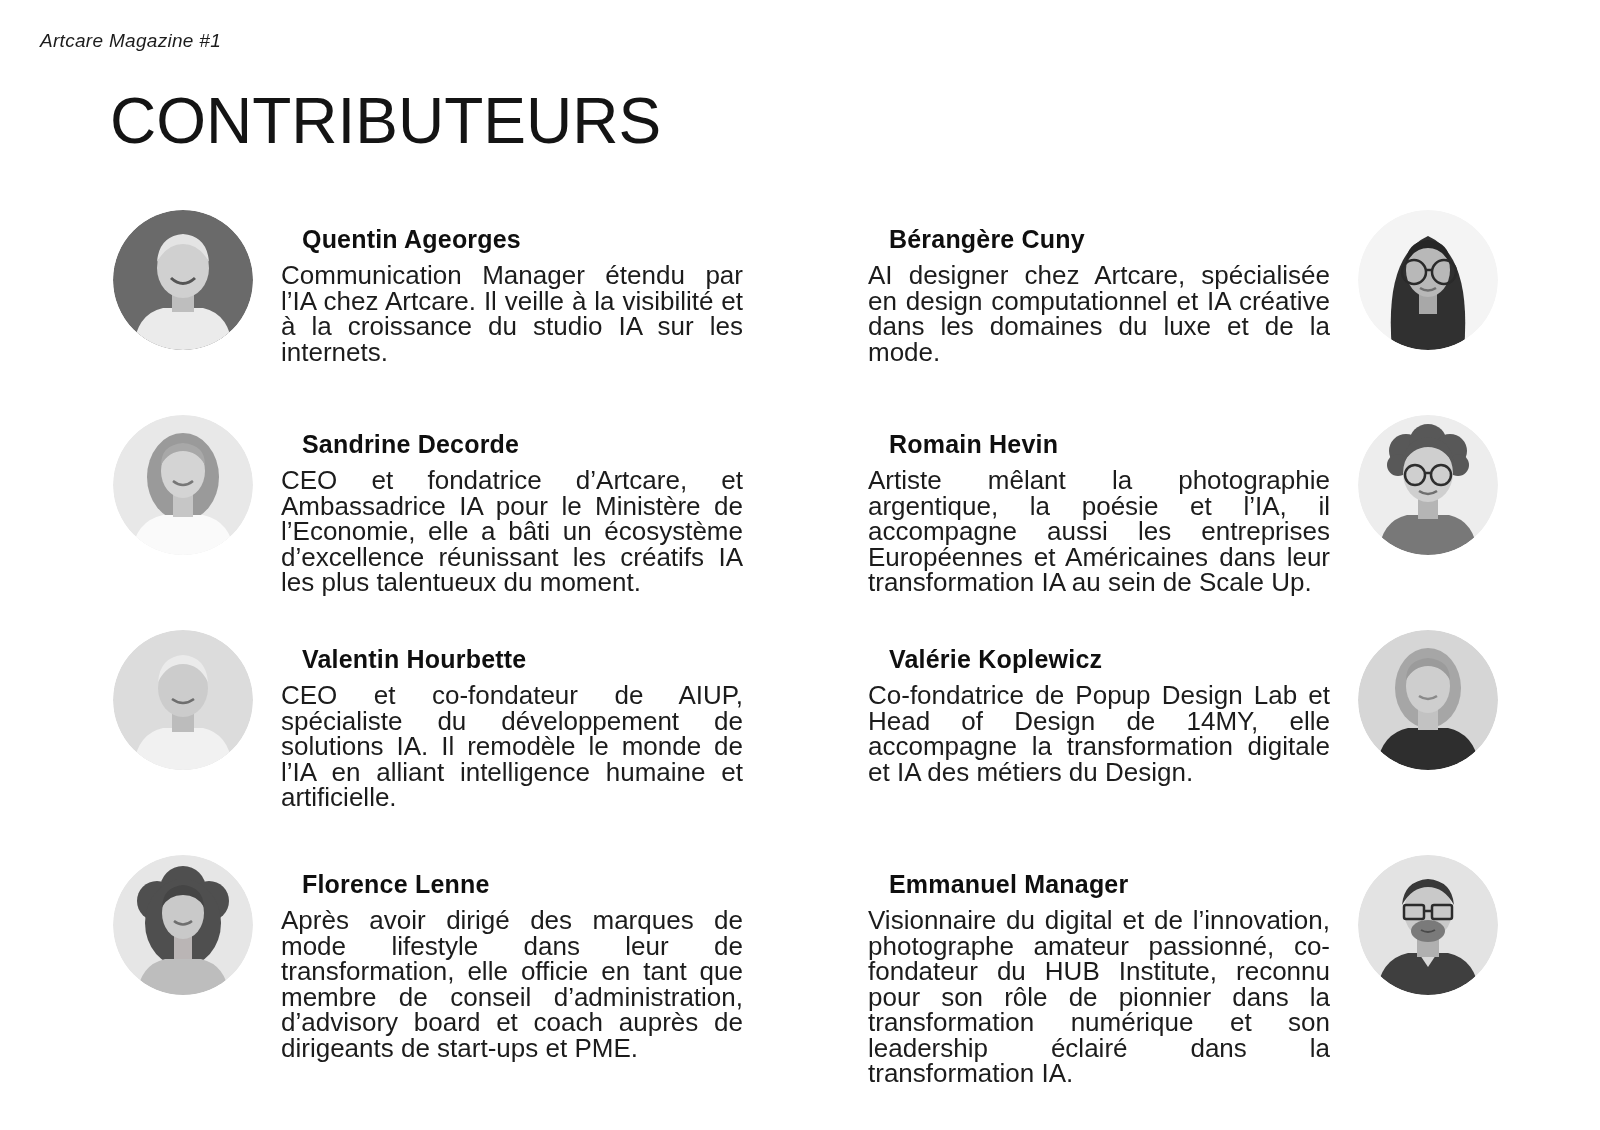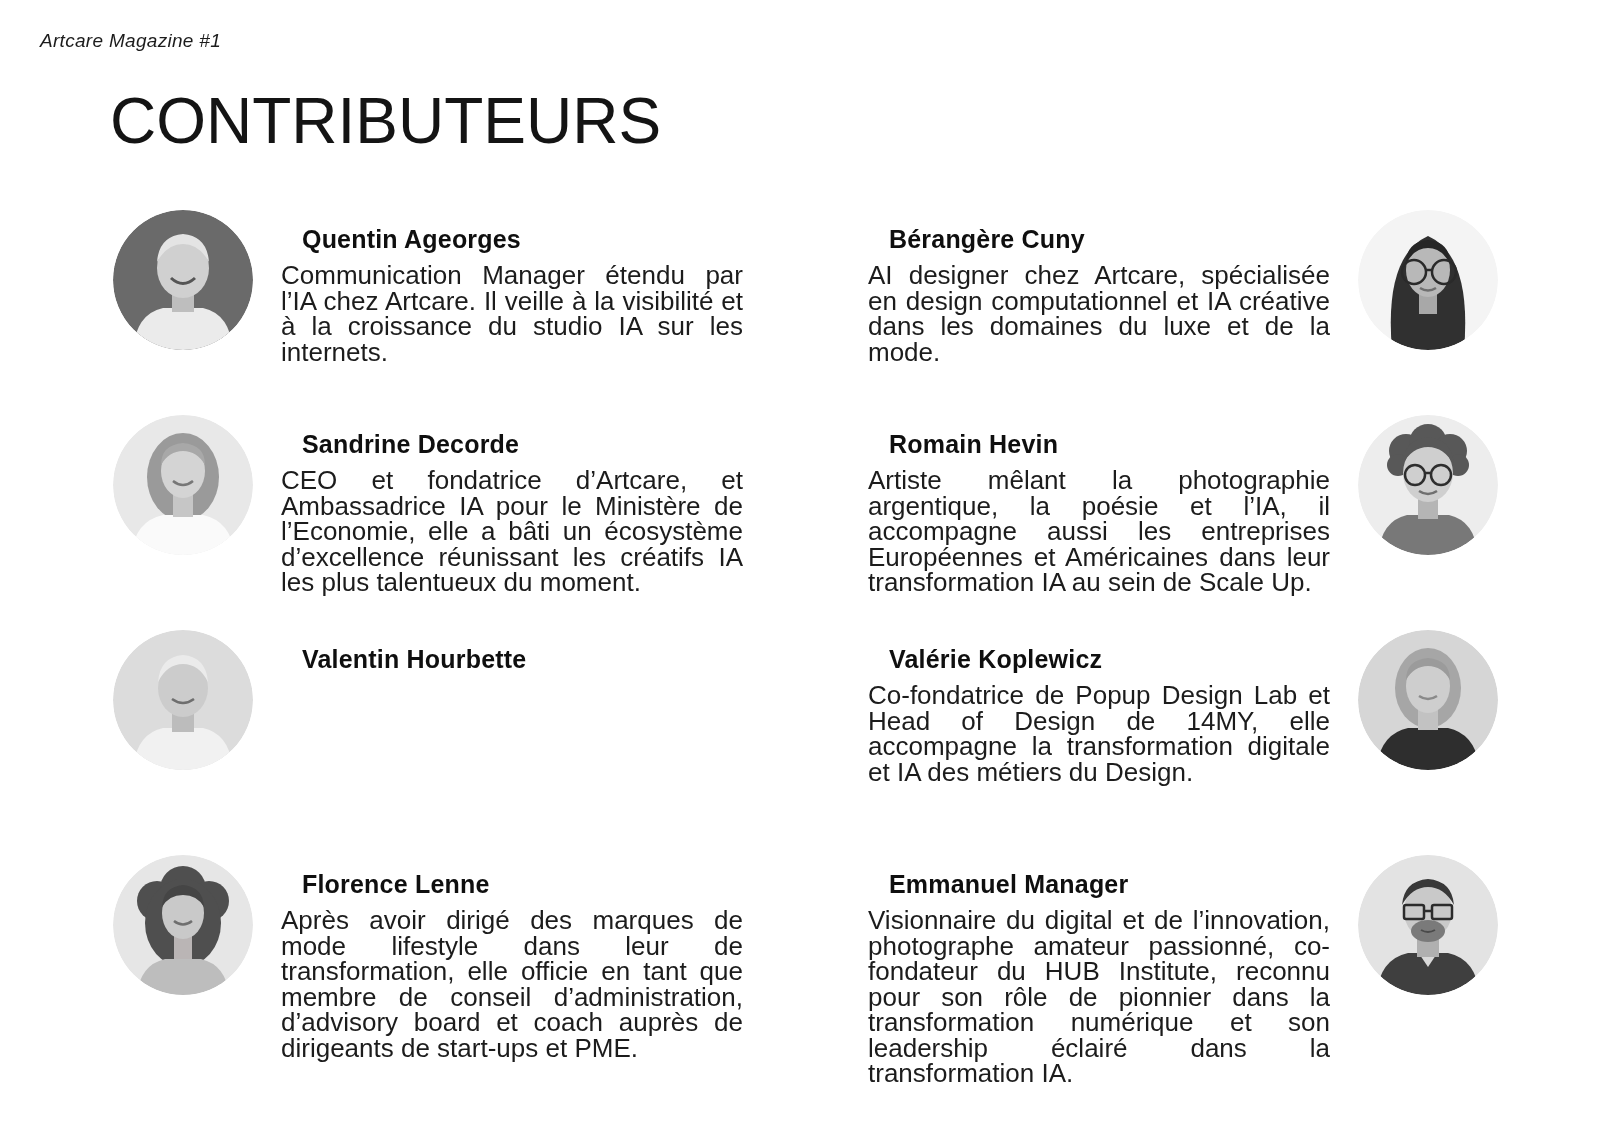--- a/index.html
+++ b/index.html
@@ -110,20 +110,21 @@
           <path d="M20,140 Q23,104 50,98 L90,98 Q117,104 120,140 Z" fill="#f1f1f1"></path>
           <rect x="59" y="76" width="22" height="26" fill="#bcbcbc"></rect>
           <ellipse cx="70" cy="58" rx="25" ry="29" fill="#cccccc"></ellipse>
           <path d="M45,52 Q47,27 70,25 Q93,27 95,52 Q86,34 70,34 Q54,34 45,52 Z" fill="#ebebeb"></path>
           <path d="M59,69 Q70,77 81,69" stroke="#6e6e6e" stroke-width="2.5" fill="none"></path>
         </g>
       </svg>
     </div>
     <div class="text">
       <div class="name">Valentin Hourbette</div>
+      <div class="bio">CEO et co-fondateur de AIUP, spécialiste du développement de solutions IA. Il remodèle le monde de l’IA en alliant intelligence humaine et artificielle.</div>
     </div>
   </div>
 
   <div class="card col-left row-4">
     <div class="photo">
       <svg width="140" height="140" viewBox="0 0 140 140">
         <defs>
             <clipPath id="cp4">
               <circle cx="70" cy="70" r="70"></circle>
             </clipPath>

